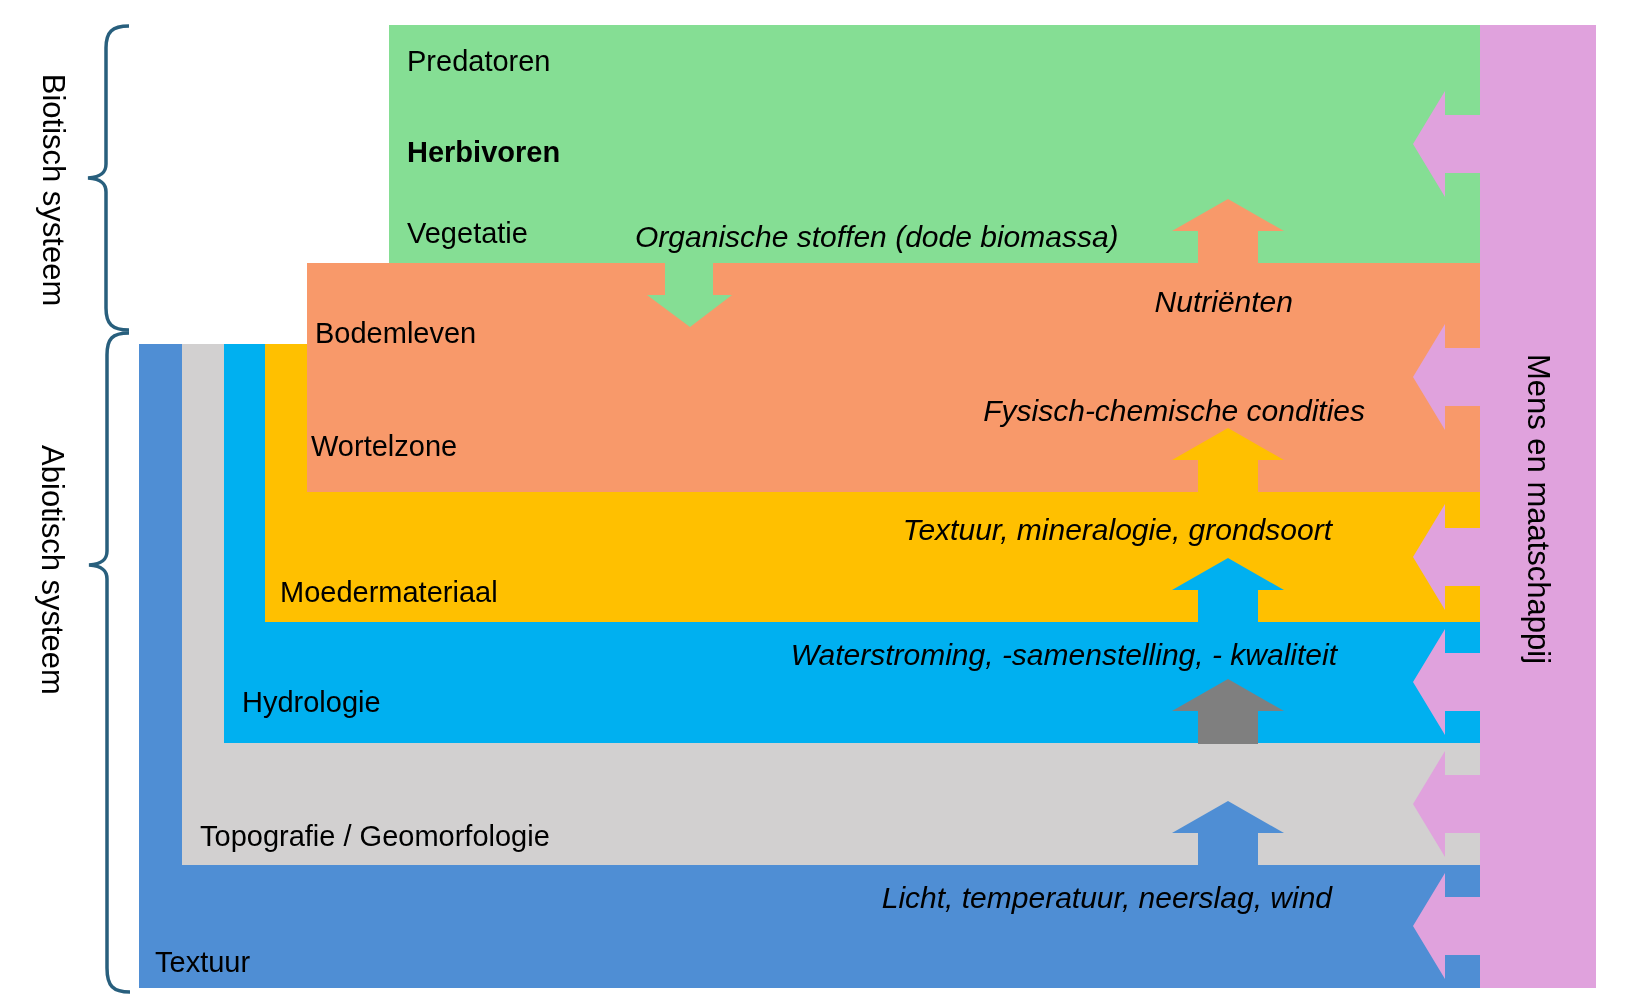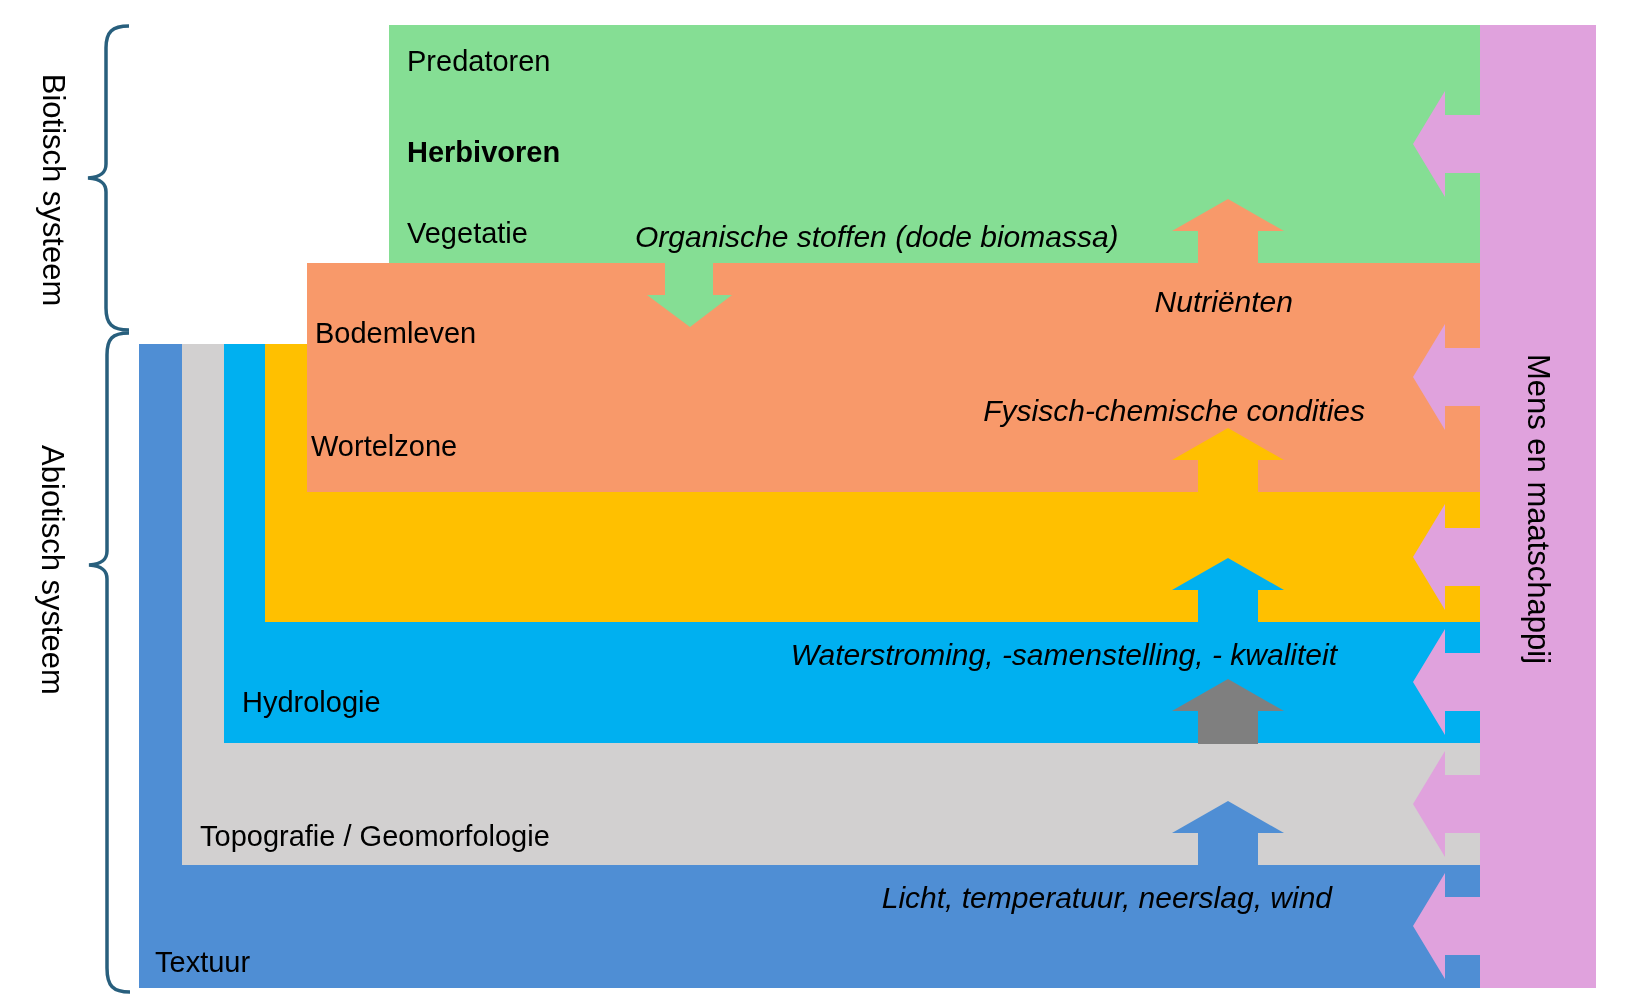--- a/index.html
+++ b/index.html
@@ -47,23 +47,25 @@
 
   <div class="side" style="left:53px;top:190px;">Biotisch systeem</div>
   <div class="side" style="left:52px;top:570px;">Abiotisch systeem</div>
   <div class="side" style="left:1538px;top:509px;">Mens en maatschappij</div>
 
   <div class="lbl" style="left:407px;top:61px;">Predatoren</div>
   <div class="lbl" style="left:407px;top:152px;font-weight:bold;">Herbivoren</div>
   <div class="lbl" style="left:407px;top:233px;">Vegetatie</div>
   <div class="lbl" style="left:315px;top:333px;">Bodemleven</div>
   <div class="lbl" style="left:311px;top:446px;">Wortelzone</div>
+  <div class="lbl" style="left:280px;top:592px;">Moedermateriaal</div>
   <div class="lbl" style="left:242px;top:702px;">Hydrologie</div>
   <div class="lbl" style="left:200px;top:836px;">Topografie / Geomorfologie</div>
   <div class="lbl" style="left:155px;top:962px;">Textuur</div>
 
   <div class="ital" style="left:607px;top:237px;">Organische stoffen (dode biomassa)</div>
   <div class="ital" style="right:333px;top:302px;">Nutriënten</div>
   <div class="ital" style="right:261px;top:411px;">Fysisch-chemische condities</div>
+  <div class="ital" style="right:294px;top:530px;">Textuur, mineralogie, grondsoort</div>
   <div class="ital" style="right:289px;top:655px;">Waterstroming, -samenstelling, - kwaliteit</div>
   <div class="ital" style="right:294px;top:898px;">Licht, temperatuur, neerslag, wind</div>
 
 </div>
 
 </body></html>

